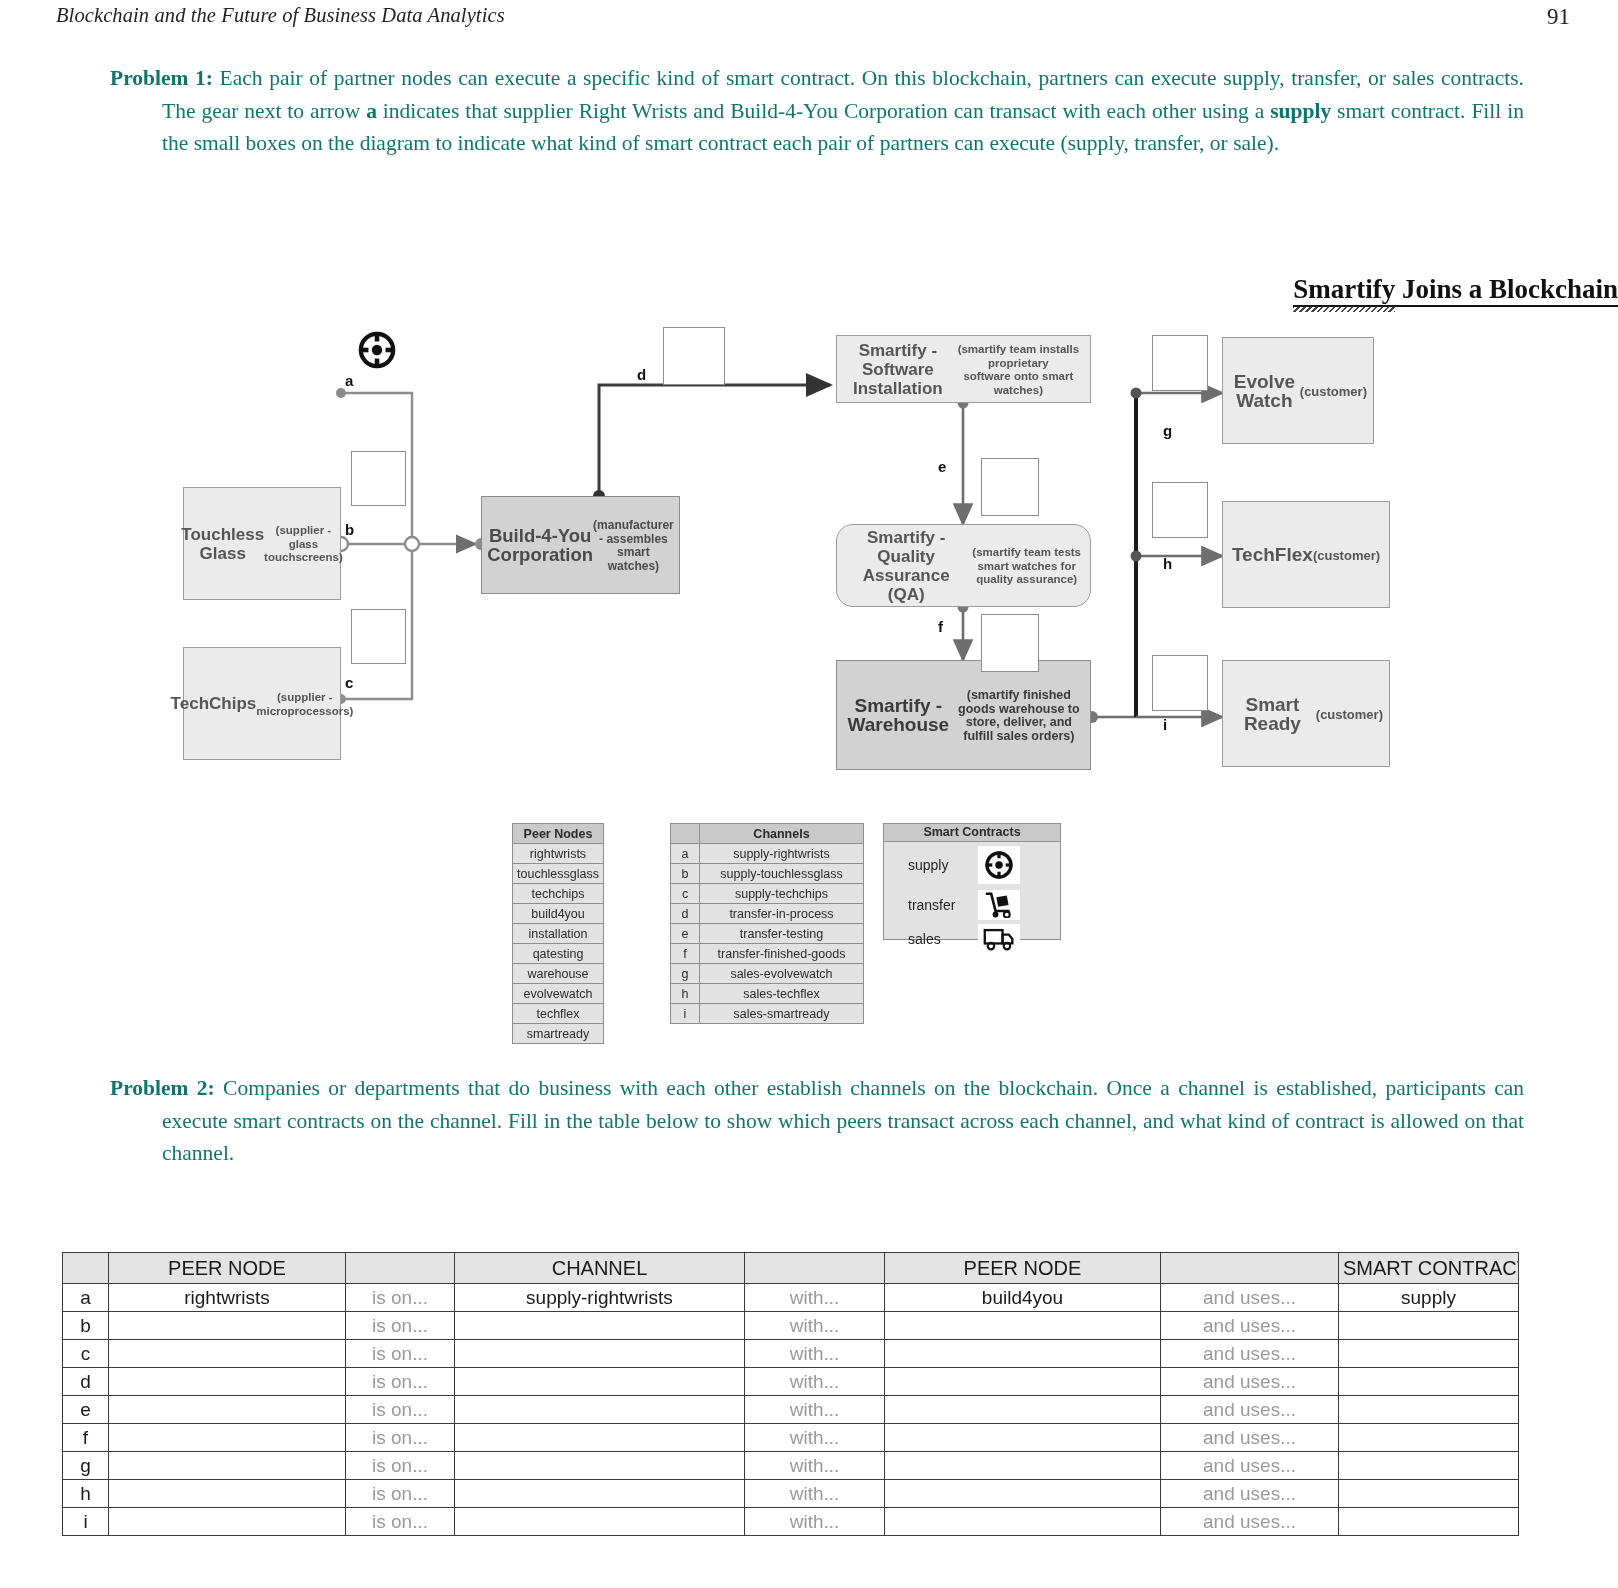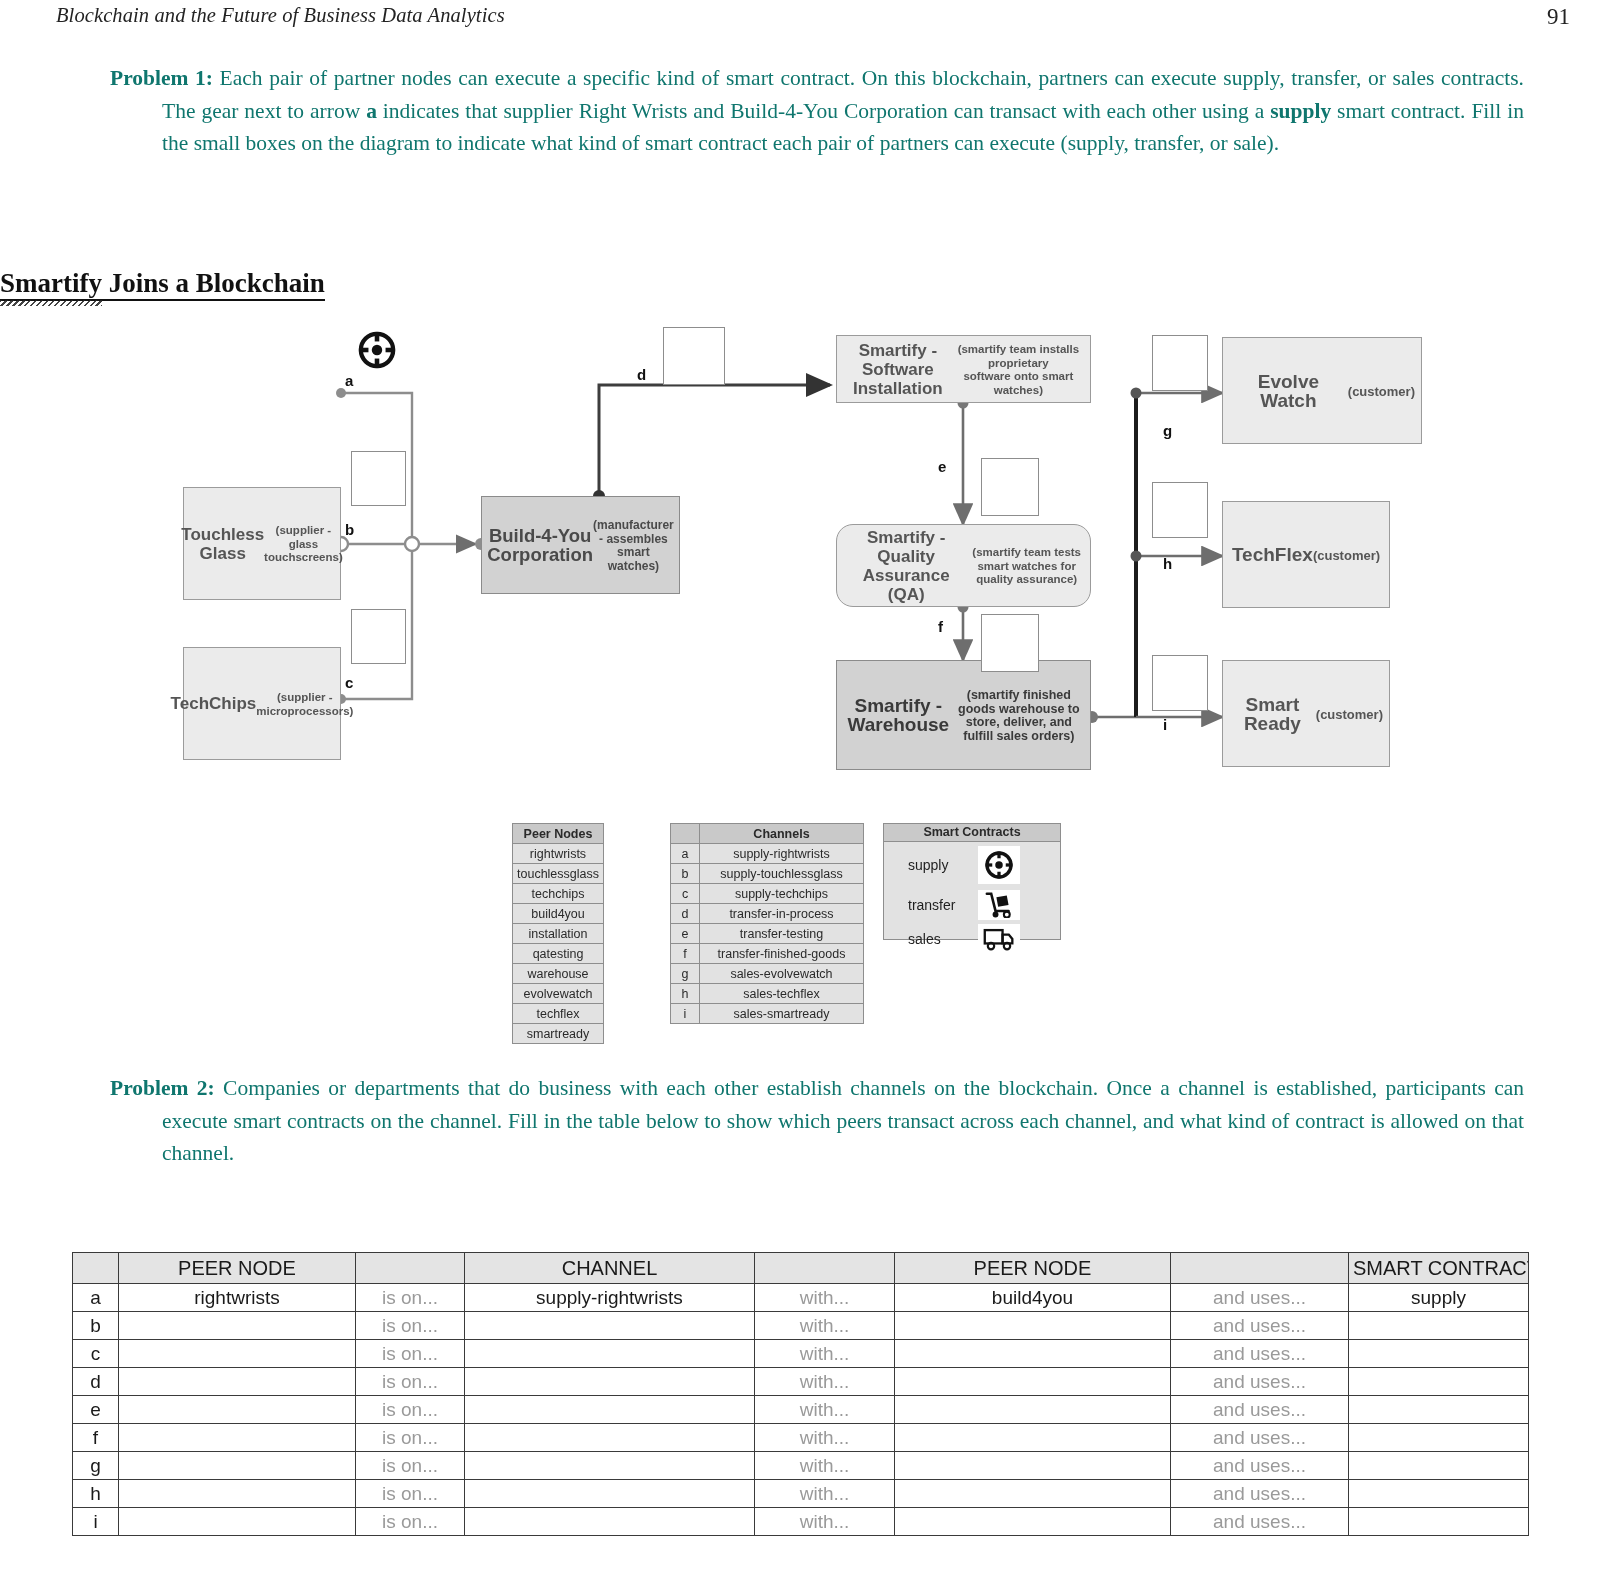--- a/index.html
+++ b/index.html
@@ -64,23 +64,23 @@
   #diagram {
     position: absolute;
     left: 0;
     top: 250px;
     width: 1618px;
     height: 800px;
   }
   #diagram-title {
     position: absolute;
     left: 0;
-    top: 18px;
+    top: 24px;
     width: 1618px;
-    text-align: left;
+    text-align: right;
     font-family: "Liberation Serif", serif;
     font-weight: bold;
     font-size: 27px;
     color: #111;
   }
   #diagram-title .squig {
     border-bottom: 2px solid #111;
     padding-bottom: 1px;
     position: relative;
   }
@@ -216,21 +216,20 @@
 
   
   #answer-table {
     position: absolute;
     left: 62px;
     top: 1252px;
     width: 1456px;
     border-collapse: collapse;
     font-family: "Liberation Sans", sans-serif;
     table-layout: fixed;
-    margin-left: 10px;
   }
   #answer-table td, #answer-table th {
     border: 1px solid #3a3a3a;
     height: 27px;
     font-size: 19px;
     font-weight: normal;
     color: #1a1a1a;
     text-align: center;
     padding: 0 4px;
     background: #fff;
@@ -345,21 +344,21 @@
   <div class="node" style="left:836px;top:274px;width:255px;height:83px;border-radius:17px;">
     <div class="t ml">Smartify - Quality Assurance<br>(QA)</div>
     <div class="s ml">(smartify team tests smart watches for<br>quality assurance)</div>
   </div>
 
   <div class="node dark wh" style="left:836px;top:410px;width:255px;height:110px;">
     <div class="t ml">Smartify - Warehouse</div>
     <div class="s ml">(smartify finished goods warehouse to<br>store, deliver, and fulfill sales orders)</div>
   </div>
 
-  <div class="node cust" style="left:1222px;top:87px;width:200px;height:107px;">
+  <div class="node cust" style="left:1222px;top:87px;width:152px;height:107px;">
     <div class="t">Evolve Watch</div>
     <div class="s">(customer)</div>
   </div>
 
   <div class="node cust" style="left:1222px;top:251px;width:168px;height:107px;">
     <div class="t">TechFlex</div>
     <div class="s">(customer)</div>
   </div>
 
   <div class="node cust" style="left:1222px;top:410px;width:168px;height:107px;">

